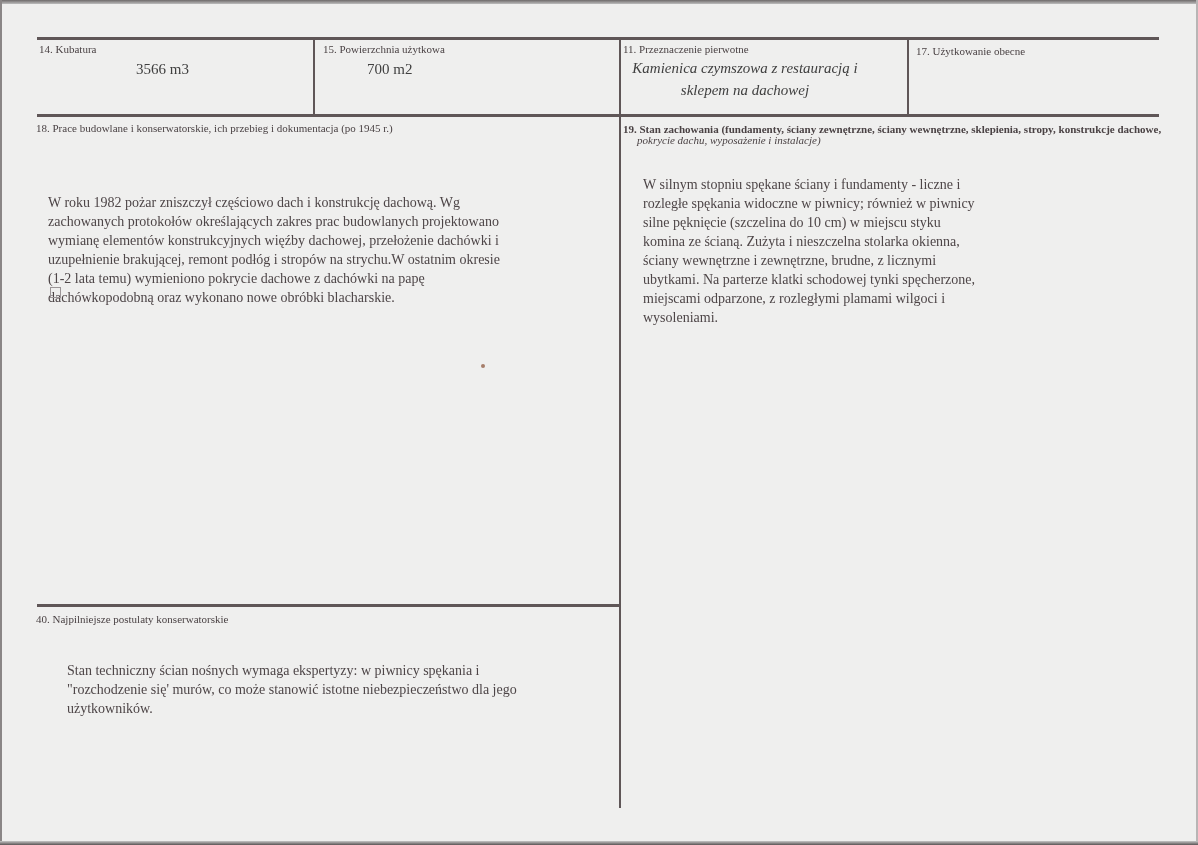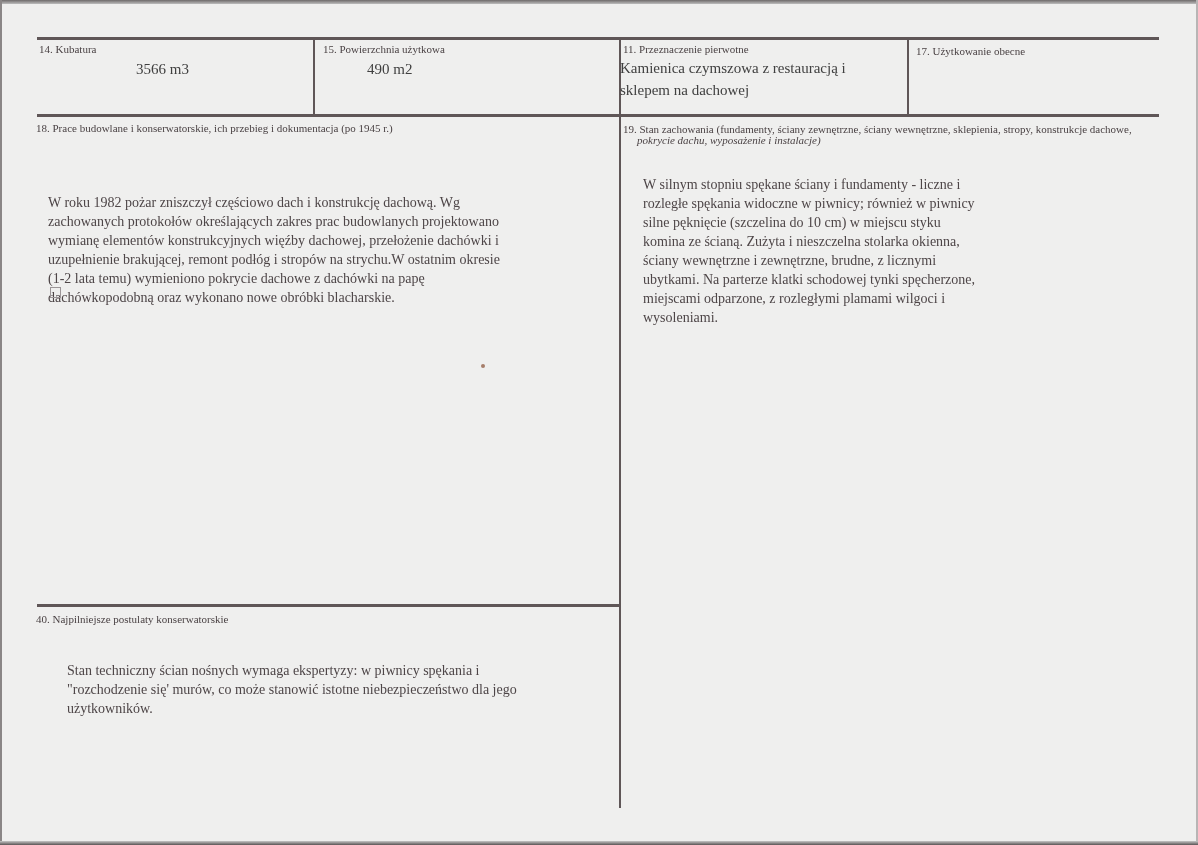--- a/index.html
+++ b/index.html
@@ -37,21 +37,21 @@
       position:absolute; font-size:14px; color:#4d4547; line-height:19px;
       white-space:pre-line;
     }
     .checkbox-glyph {
       position:absolute; width:9px; height:9px; border:1px solid #9b9597;
       background:transparent;
     }
     .speck {
       position:absolute; width:4px; height:4px; border-radius:50%; background:#a67e6a;
     }
-    .centered { text-align:left; }
+    .centered { text-align:center;font-style:italic; }
   </style>
 </head>
 <body>
 
 <div class="scan-top"></div>
 <div class="scan-left"></div>
 <div class="scan-right"></div>
 <div class="scan-bottom"></div>
 
 <div class="hline" style="left:37px; top:37px; width:1122px;"></div>
@@ -62,21 +62,21 @@
 <div class="vline" style="left:619px; top:37px; height:771px;"></div>
 <div class="vline" style="left:907px; top:37px; height:79px;"></div>
 
 <section>
   <div class="label" style="left:39px; top:44px;">14. Kubatura</div>
   <div class="value" style="left:136px; top:59px;">3566 m3</div>
 </section>
 
 <section>
   <div class="label" style="left:323px; top:44px;">15. Powierzchnia użytkowa</div>
-  <div class="value" style="left:367px; top:59px;">490 m2</div>
+  <div class="value" style="left:367px; top:59px;">700 m2</div>
 </section>
 
 <section>
   <div class="label" style="left:623px; top:44px;">11. Przeznaczenie pierwotne</div>
   <div class="value centered" style="left:620px; top:58px; width:250px;">Kamienica czymszowa z restauracją i</div>
   <div class="value centered" style="left:620px; top:80px; width:250px;">sklepem na dachowej</div>
 </section>
 
 <section>
   <div class="label" style="left:916px; top:46px;">17. Użytkowanie obecne</div>
@@ -88,21 +88,21 @@
   <div class="para" style="left:48px; top:165px; width:570px;margin-top:28px;">W roku 1982 pożar zniszczył częściowo dach i konstrukcję dachową. Wg
 zachowanych protokołów określających zakres prac budowlanych projektowano
 wymianę elementów konstrukcyjnych więźby dachowej, przełożenie dachówki i
 uzupełnienie brakującej, remont podłóg i stropów na strychu.W ostatnim okresie
 (1-2 lata temu) wymieniono pokrycie dachowe z dachówki na papę
 dachówkopodobną oraz wykonano nowe obróbki blacharskie.</div>
   <div class="checkbox-glyph" style="left:50px; top:287px;"></div>
 </section>
 
 <section>
-  <div class="label" style="left:623px; top:124px;">19. Stan zachowania (fundamenty, ściany zewnętrzne, ściany wewnętrzne, sklepienia, stropy, konstrukcje dachowe,</div>
+  <div class="label" style="left:623px; top:124px;font-weight:bold;">19. Stan zachowania (fundamenty, ściany zewnętrzne, ściany wewnętrzne, sklepienia, stropy, konstrukcje dachowe,</div>
   <div class="label" style="left:637px; top:135px;font-style:italic;">pokrycie dachu, wyposażenie i instalacje)</div>
   <div class="para" style="left:643px; top:175px; width:400px;">W silnym stopniu spękane ściany i fundamenty - liczne i
 rozległe spękania widoczne w piwnicy; również w piwnicy
 silne pęknięcie (szczelina do 10 cm) w miejscu styku
 komina ze ścianą. Zużyta i nieszczelna stolarka okienna,
 ściany wewnętrzne i zewnętrzne, brudne, z licznymi
 ubytkami. Na parterze klatki schodowej tynki spęcherzone,
 miejscami odparzone, z rozległymi plamami wilgoci i
 wysoleniami.</div>
 </section>

